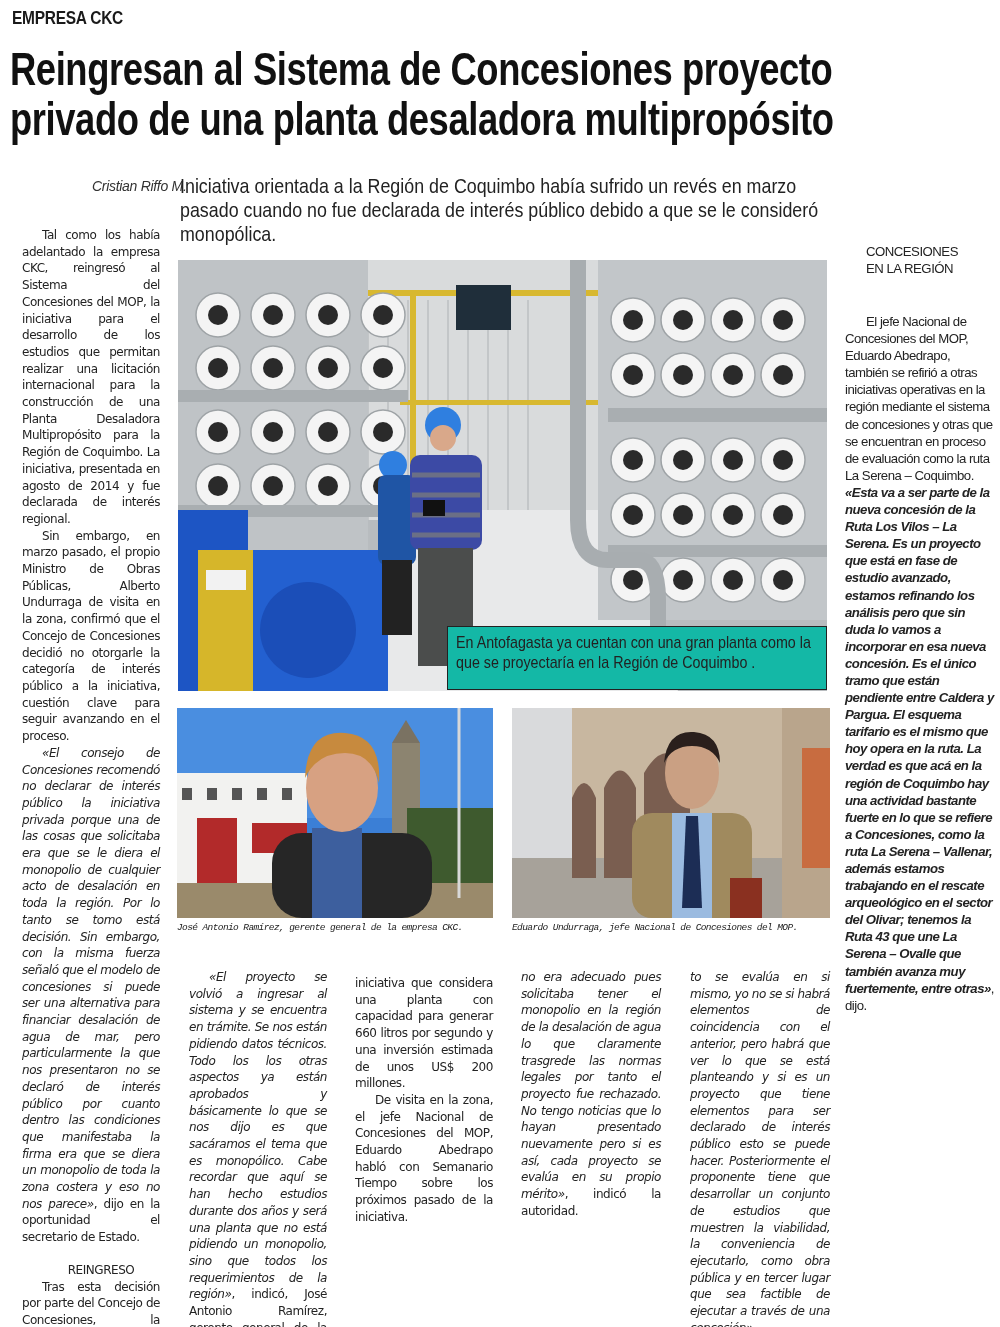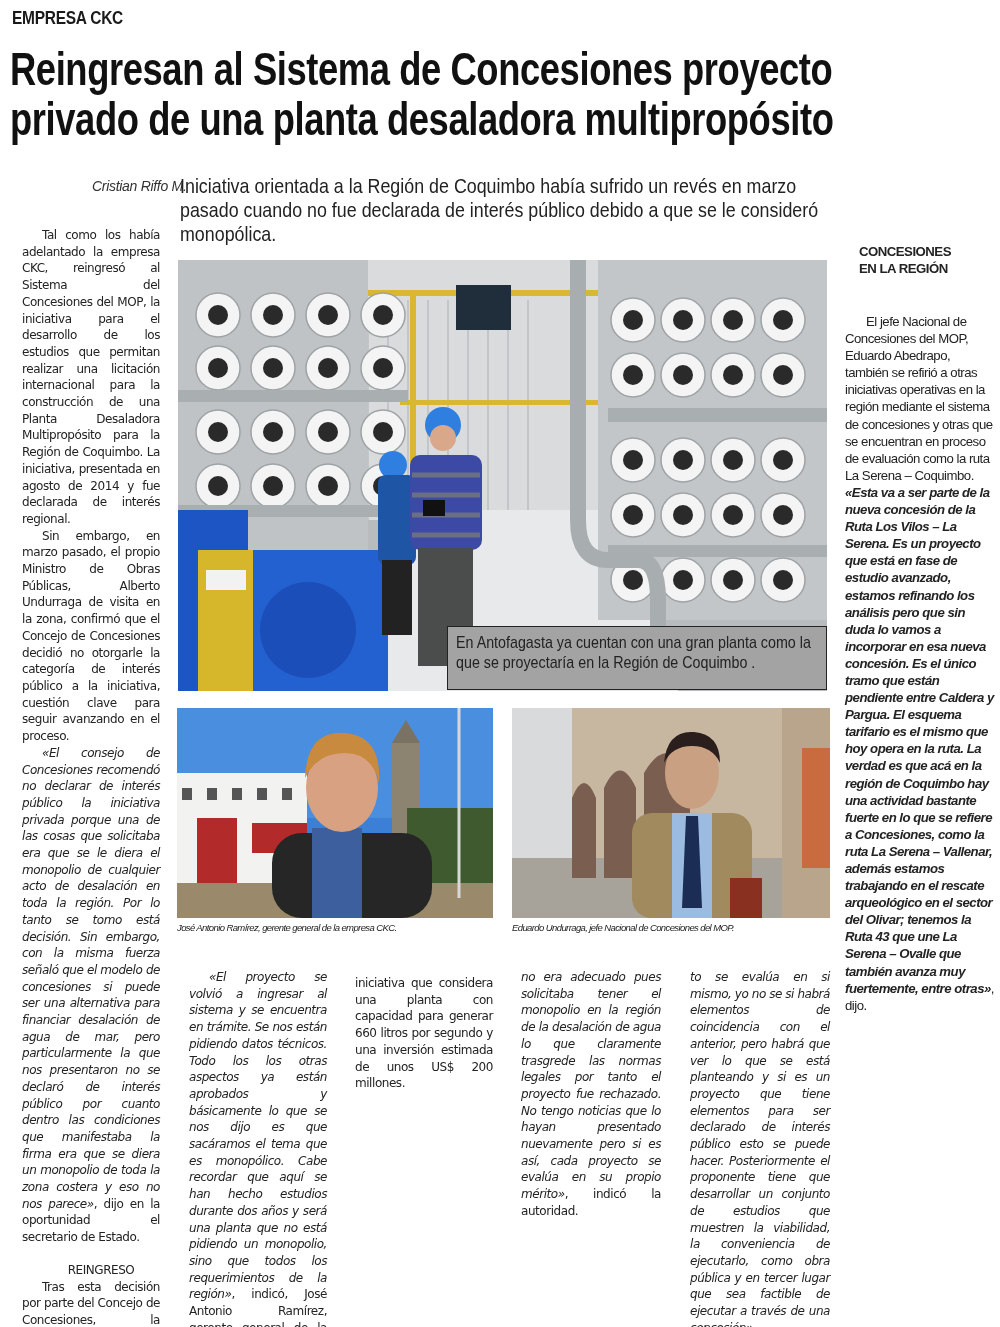--- a/index.html
+++ b/index.html
@@ -17,34 +17,34 @@
   .col .it { font-style: italic; }
   .col .subhead { text-indent: 20px; margin-top: 16px; text-transform: uppercase; text-align: center; }
 
   .col1 { left: 10px; top: 227px; width: 150px; }
   .col2 { left: 177px; top: 969px; width: 150px; }
   .col3 { left: 343px; top: 975px; width: 150px; }
   .col4 { left: 509px; top: 969px; width: 152px; }
   .col5 { left: 678px; top: 969px; width: 152px; }
 
   .sidebar { position: absolute; left: 845px; top: 243px; width: 150px; font-family: "Liberation Sans", sans-serif; font-size: 13.2px; line-height: 17.1px; color: #232323; letter-spacing: -0.5px; }
-  .sidebar .sb-title { text-transform: uppercase; margin-left: 14px; margin-bottom: 36px; line-height: 17px; font-weight: bold; }
+  .sidebar .sb-title { text-transform: uppercase; margin-left: 21px; margin-bottom: 36px; line-height: 17px; }
   .sidebar p { text-indent: 21px; }
   .sidebar .it { font-style: italic; font-weight: bold; }
 
   
   .photo { position: absolute; overflow: hidden; }
   .photo-main { left: 178px; top: 260px; width: 649px; height: 431px; background: #c9cacb; }
   .photo-left { left: 177px; top: 708px; width: 316px; height: 210px; }
   .photo-right { left: 512px; top: 708px; width: 318px; height: 210px; }
 
-  .caption-box { position: absolute; left: 447px; top: 626px; width: 380px; height: 64px; background: #a3a3a3; border: 1.5px solid #222; }
+  .caption-box { position: absolute; left: 447px; top: 626px; width: 380px; height: 64px; background: #14b8a6; border: 1.5px solid #222; }
   .caption-box span { position: absolute; left: 8px; top: 6px; width: 440px; font-family: "Liberation Sans", sans-serif; font-size: 17px; line-height: 20px; color: #222; transform: scaleX(0.84); transform-origin: left top; }
 
-  .photo-caption { position: absolute; font-family: Liberation Sans, sans-serif; font-size: 9.5px; font-style: italic; color: #222; letter-spacing: -0.6px; }
+  .photo-caption { position: absolute; font-family: Liberation Mono, monospace; font-size: 9.5px; font-style: italic; color: #222; letter-spacing: -0.6px; }
   .cap-left { left: 177px; top: 922px; }
   .cap-right { left: 512px; top: 922px; }
 </style>
 </head>
 <body>
 
 <div class="section-tag">EMPRESA CKC</div>
 <h1 class="headline">Reingresan al Sistema de Concesiones proyecto privado de una planta desaladora multipropósito</h1>
 
 <div class="byline">Cristian Riffo M.</div>
@@ -251,20 +251,21 @@
 </div>
 <div class="photo-caption cap-right">Eduardo Undurraga, jefe Nacional de Concesiones del MOP.</div>
 
 <div class="col col2">
   <p><span class="it">«El proyecto se volvió a ingresar al sistema y se encuentra en trámite. Se nos están pidiendo datos técnicos. Todo los los otras aspectos ya están aprobados y básicamente lo que se nos dijo es que sacáramos el tema que es monopólico. Cabe recordar que aquí se han hecho estudios durante dos años y será una planta que no está pidiendo un monopolio, sino que todos los requerimientos de la región»</span><span>, indicó, José Antonio Ramírez, gerente general de la empresa CKC.</span></p>
   <p>Cabe recordara que la</p>
 </div>
 
 <div class="col col3">
   <p style="text-indent:0">iniciativa que considera una planta con capacidad para generar 660 litros por segundo y una inversión estimada de unos US$ 200 millones.</p>
+  <p>De visita en la zona, el jefe Nacional de Concesiones del MOP, Eduardo Abedrapo habló con Semanario Tiempo sobre los próximos pasado de la iniciativa.</p>
 </div>
 
 <div class="col col4">
   <p style="text-indent:0"><span class="it">no era adecuado pues solicitaba tener el monopolio en la región de la desalación de agua lo que claramente trasgrede las normas legales por tanto el proyecto fue rechazado. No tengo noticias que lo hayan presentado nuevamente pero si es así, cada proyecto se evalúa en su propio mérito»</span><span>, indicó la autoridad.</span></p>
 </div>
 
 <div class="col col5">
   <p class="it" style="text-indent:0">to se evalúa en si mismo, yo no se si habrá elementos de coincidencia con el anterior, pero habrá que ver lo que se está planteando y si es un proyecto que tiene elementos para ser declarado de interés público esto se puede hacer. Posteriormente el proponente tiene que desarrollar un conjunto de estudios que muestren la viabilidad, la conveniencia de ejecutarlo, como obra pública y en tercer lugar que sea factible de ejecutar a través de una concesión».</p>
 </div>
 

